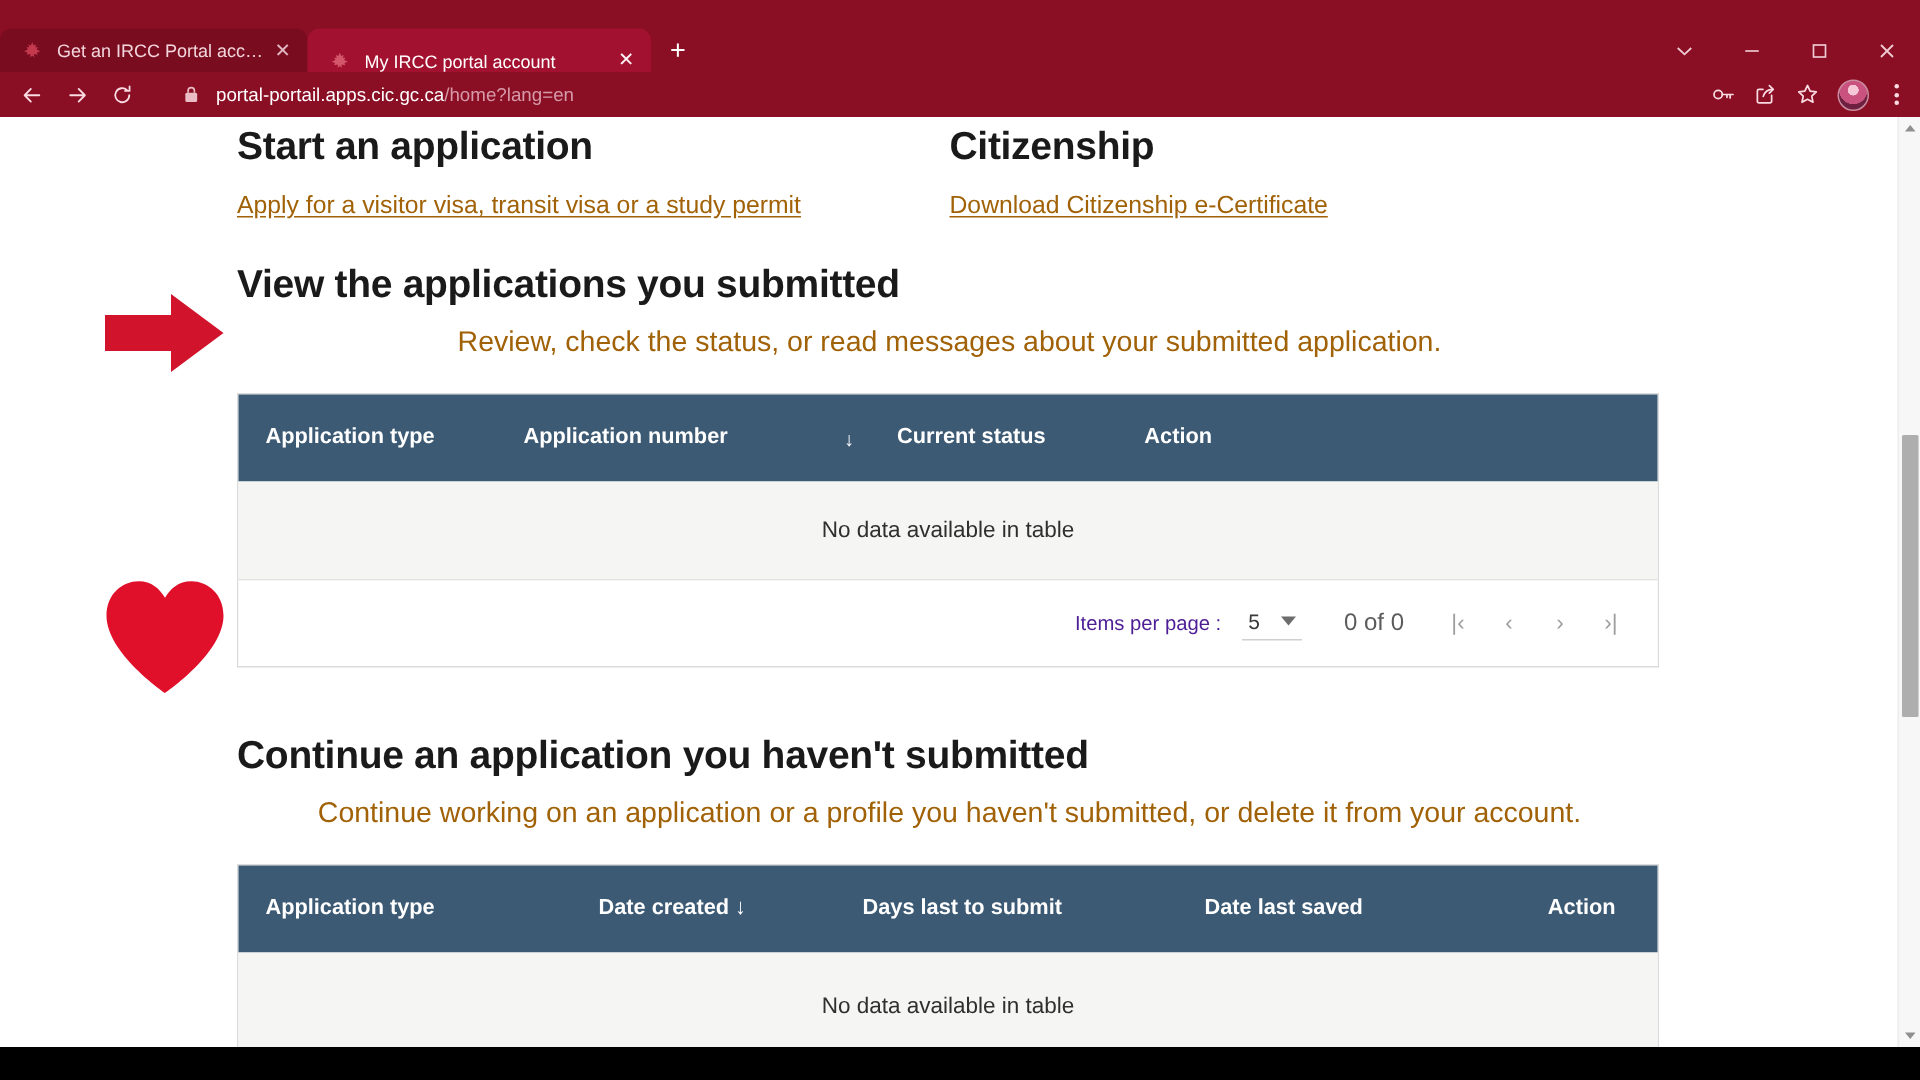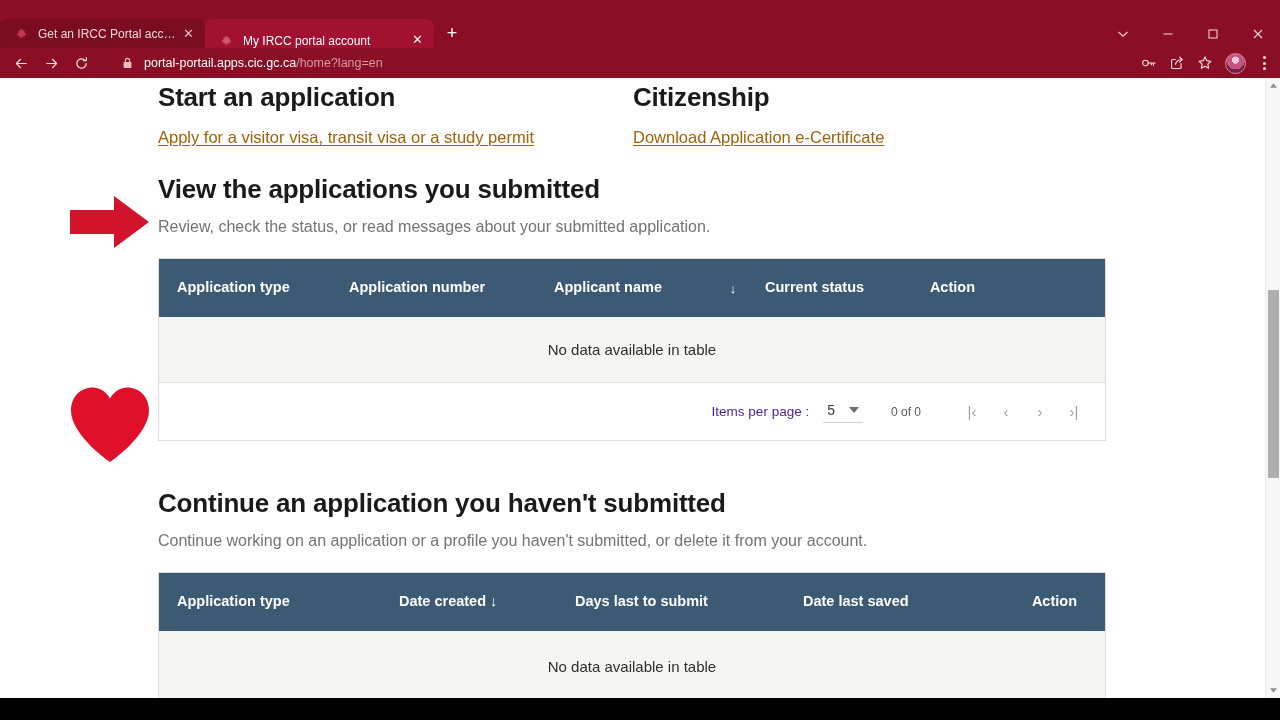--- a/index.html
+++ b/index.html
@@ -78,21 +78,21 @@
     background: #ffffff; overflow: hidden;
   }
   .content { position: relative; width: 1265px; height: 576px; }
 
   h2.sec-title {
     font-size: 26px; font-weight: 700; color: #1a1a1a; letter-spacing: -0.2px;
   }
   a.plink {
     font-size: 16.5px; color: #a16207; text-decoration: underline; text-underline-offset: 2px;
   }
-  p.sec-desc { font-size: 16px; color: #737373; }
+  p.sec-desc { font-size: 19px; color: #a16207; text-align: center; }
 
   .row-top { position: absolute; left: 158px; top: 4px; width: 1000px; display: flex; }
   .col-a { width: 475px; }
   .col-b { width: 475px; }
   .row-top h2.sec-title { margin-bottom: 15px; }
 
   .blk-submitted { position: absolute; left: 158px; top: 96px; width: 950px; }
   .blk-submitted h2.sec-title { margin-bottom: 13px; }
   .blk-submitted p.sec-desc { margin-bottom: 22px; }
 
@@ -116,21 +116,21 @@
     height: 57px; display: flex; align-items: center; justify-content: flex-end;
     background: #ffffff; padding-right: 14px; gap: 0;
   }
   .pg-label { font-size: 13.5px; color: #4c1d95; margin-right: 14px; }
   .pg-select {
     display: flex; align-items: center; gap: 14px;
     border-bottom: 1px solid #cfcfcf; padding: 2px 4px 4px 4px; margin-right: 28px;
   }
   .pg-select .pg-val { font-size: 14px; color: #3a3a3a; }
   .caret { width: 0; height: 0; border-left: 5px solid transparent; border-right: 5px solid transparent; border-top: 6px solid #6d6d6d; }
-  .pg-count { font-size: 12px; color: #5b5b5b; margin-right: 34px; }
+  .pg-count { font-size: 16px; color: #5b5b5b; margin-right: 19px; }
   .pg-btn {
     width: 34px; height: 34px; display: flex; align-items: center; justify-content: center;
     color: #9e9e9e; font-size: 15px;
   }
 
   .blk-continue { position: absolute; left: 158px; top: 410px; width: 950px; }
   .blk-continue h2.sec-title { margin-bottom: 13px; }
   .blk-continue p.sec-desc { margin-bottom: 22px; }
   .tbl-head.single { min-height: 58px; }
   .tbl-head.single .th { line-height: 1.2; }
@@ -263,33 +263,32 @@
   <div id="page">
     <div class="content">
 
       <div class="row-top">
         <div class="col-a">
           <h2 class="sec-title">Start an application</h2>
           <a class="plink">Apply for a visitor visa, transit visa or a study permit</a>
         </div>
         <div class="col-b">
           <h2 class="sec-title">Citizenship</h2>
-          <a class="plink">Download Application e-Certificate</a>
+          <a class="plink">Download Citizenship e-Certificate</a>
         </div>
       </div>
 
       <div class="blk-submitted">
         <h2 class="sec-title">View the applications you submitted</h2>
         <p class="sec-desc">Review, check the status, or read messages about your submitted application.</p>
 
         <div class="tbl">
           <div class="tbl-head">
             <div class="th" style="width:172px">Application type</div>
             <div class="th" style="width:205px">Application number</div>
-            <div class="th" style="width:167px">Applicant name</div>
             <div class="th sorticon" style="width:44px">
                 <span class="sortarrow">↓</span>
               </div>
             <div class="th" style="width:140px">Current status</div>
             <div class="th" style="width:86px;text-align:right">Action</div>
           </div>
 
           <div class="tbl-empty">No data available in table</div>
 
           <div class="tbl-pager">

